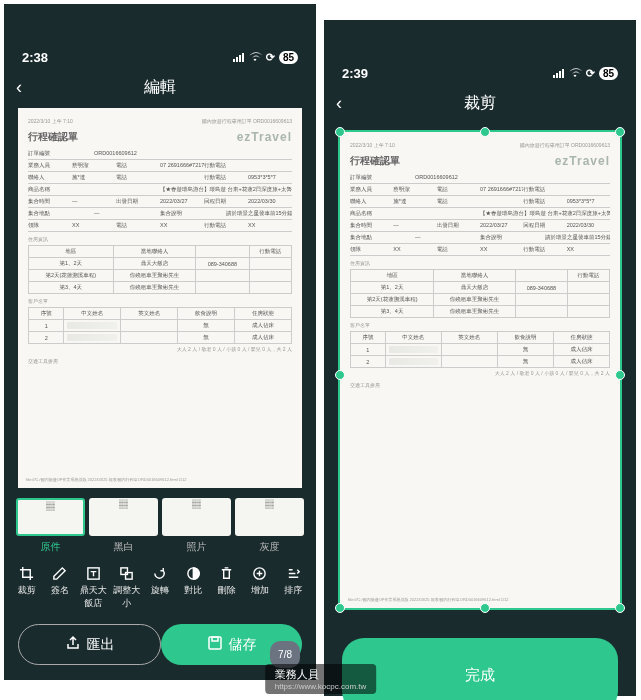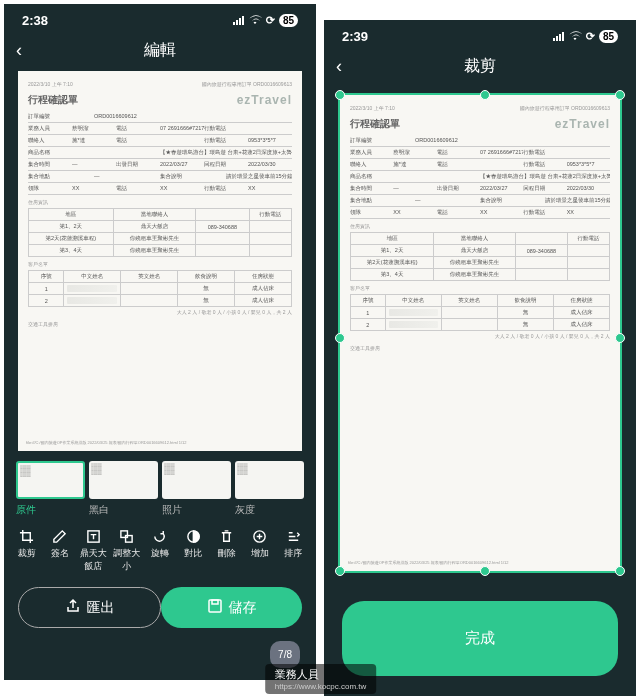--- a/index.html
+++ b/index.html
@@ -1,41 +1,41 @@
 <!DOCTYPE html>
 <html><head>
 <meta charset="utf-8">
 <style>
 * { margin: 0; padding: 0; box-sizing: border-box; }
 body { background: #fff; font-family: -apple-system, "PingFang TC", sans-serif; width: 641px; height: 700px; position: relative; overflow: hidden; }
 .phone { position: absolute; width: 312px; height: 676px; background: #1a2b2e; }
 .phone.left { left: 4px; top: 4px; }
 .phone.right { left: 324px; top: 20px; }
-.statusbar { display: flex; justify-content: space-between; align-items: center; padding: 6px 18px 2px; color: #fff; font-size: 13px; font-weight: 600; height: 28px; }
+.statusbar { display: flex; justify-content: space-between; align-items: center; padding: 6px 18px 2px; color: #fff; font-size: 13px; font-weight: 600; height: 28px; margin-top: 37px; }
 .status-right { display: flex; align-items: center; gap: 4px; }
 .battery { display: flex; align-items: center; background: #fff; color: #000; border-radius: 7px; padding: 1px 4px; font-size: 10px; font-weight: 700; }
 .signal { display: inline-flex; gap: 1px; align-items: flex-end; }
 .signal i { width: 2px; background: #fff; display: block; }
 .titlebar { color: #fff; text-align: center; font-size: 16px; font-weight: 500; padding: 8px 0 10px; position: relative; }
 .back { position: absolute; left: 12px; top: 8px; color: #fff; font-size: 18px; }
 .doc-area { background: #1a2b2e; padding: 0 14px; }
 .document { background: #f8f7f3; width: 100%; height: 380px; padding: 8px 10px; font-size: 6px; color: #555; position: relative; }
 .phone.right .document { border: 2px solid #2ec88f; }
 .crop-handle { position: absolute; width: 10px; height: 10px; background: #2ec88f; border: 1px solid #fff; border-radius: 50%; }
 .doc-header { display: flex; justify-content: space-between; align-items: center; margin: 6px 0 4px; }
 .doc-title { font-size: 10px; font-weight: 600; color: #666; }
 .doc-logo { font-size: 12px; font-weight: 700; color: #aab5b0; letter-spacing: 1px; }
 .doc-row { display: flex; border-bottom: 0.5px solid #ccc; padding: 2px 0; font-size: 5.5px; }
 .doc-row span { flex: 1; overflow: hidden; white-space: nowrap; }
 .doc-table { width: 100%; border-collapse: collapse; margin-top: 3px; }
 .doc-table td { border: 0.5px solid #ccc; padding: 2px 3px; font-size: 5.5px; text-align: center; }
 .doc-small { font-size: 5px; color: #999; margin: 2px 0; }
 .page-badge { position: absolute; bottom: 12px; right: 16px; background: #6b7280; color: #fff; border-radius: 10px; padding: 8px 8px; font-size: 10px; }
 .filter-row { display: flex; gap: 4px; padding: 10px 12px 4px; }
-.filter-item { flex: 1; text-align: left; }
+.filter-item { flex: 1; text-align: center; font-family: Liberation Mono, monospace; }
 .filter-thumb { width: 100%; height: 38px; background: #f5f5f2; border-radius: 3px; font-size: 3px; padding: 2px; overflow: hidden; }
 .filter-item.active .filter-thumb { border: 2px solid #2ec88f; }
 .filter-label { color: #bbb; font-size: 10px; margin-top: 4px; }
 .filter-item.active .filter-label { color: #2ec88f; }
 .tool-row { display: flex; justify-content: space-around; padding: 6px 6px 4px; }
 .tool-item { text-align: center; color: #e8e8e8; flex: 1; }
 .tool-icon { font-size: 15px; height: 18px; display: flex; align-items: center; justify-content: center; }
 .tool-label { font-size: 9px; margin-top: 2px; }
 .bottom-bar { display: flex; padding: 10px 14px 18px; }
 .btn-export { flex: 1; border: 1.5px solid #aaa; border-radius: 22px; color: #fff; display: flex; align-items: center; justify-content: center; gap: 6px; padding: 10px 0; font-size: 14px; }

